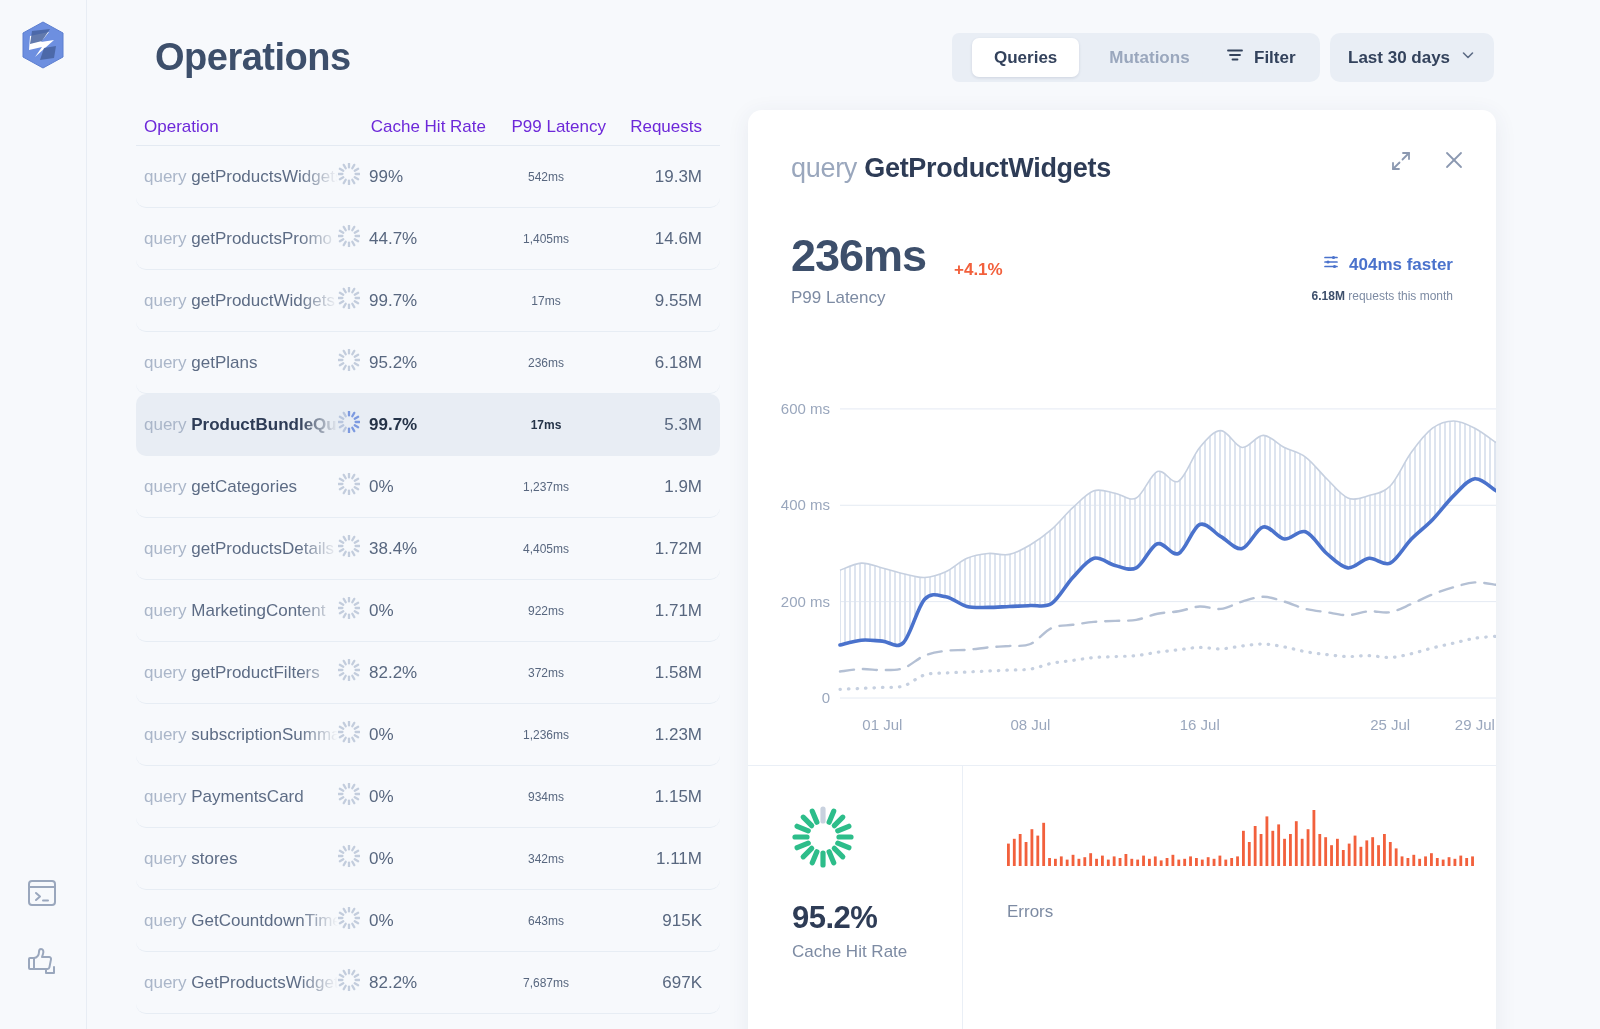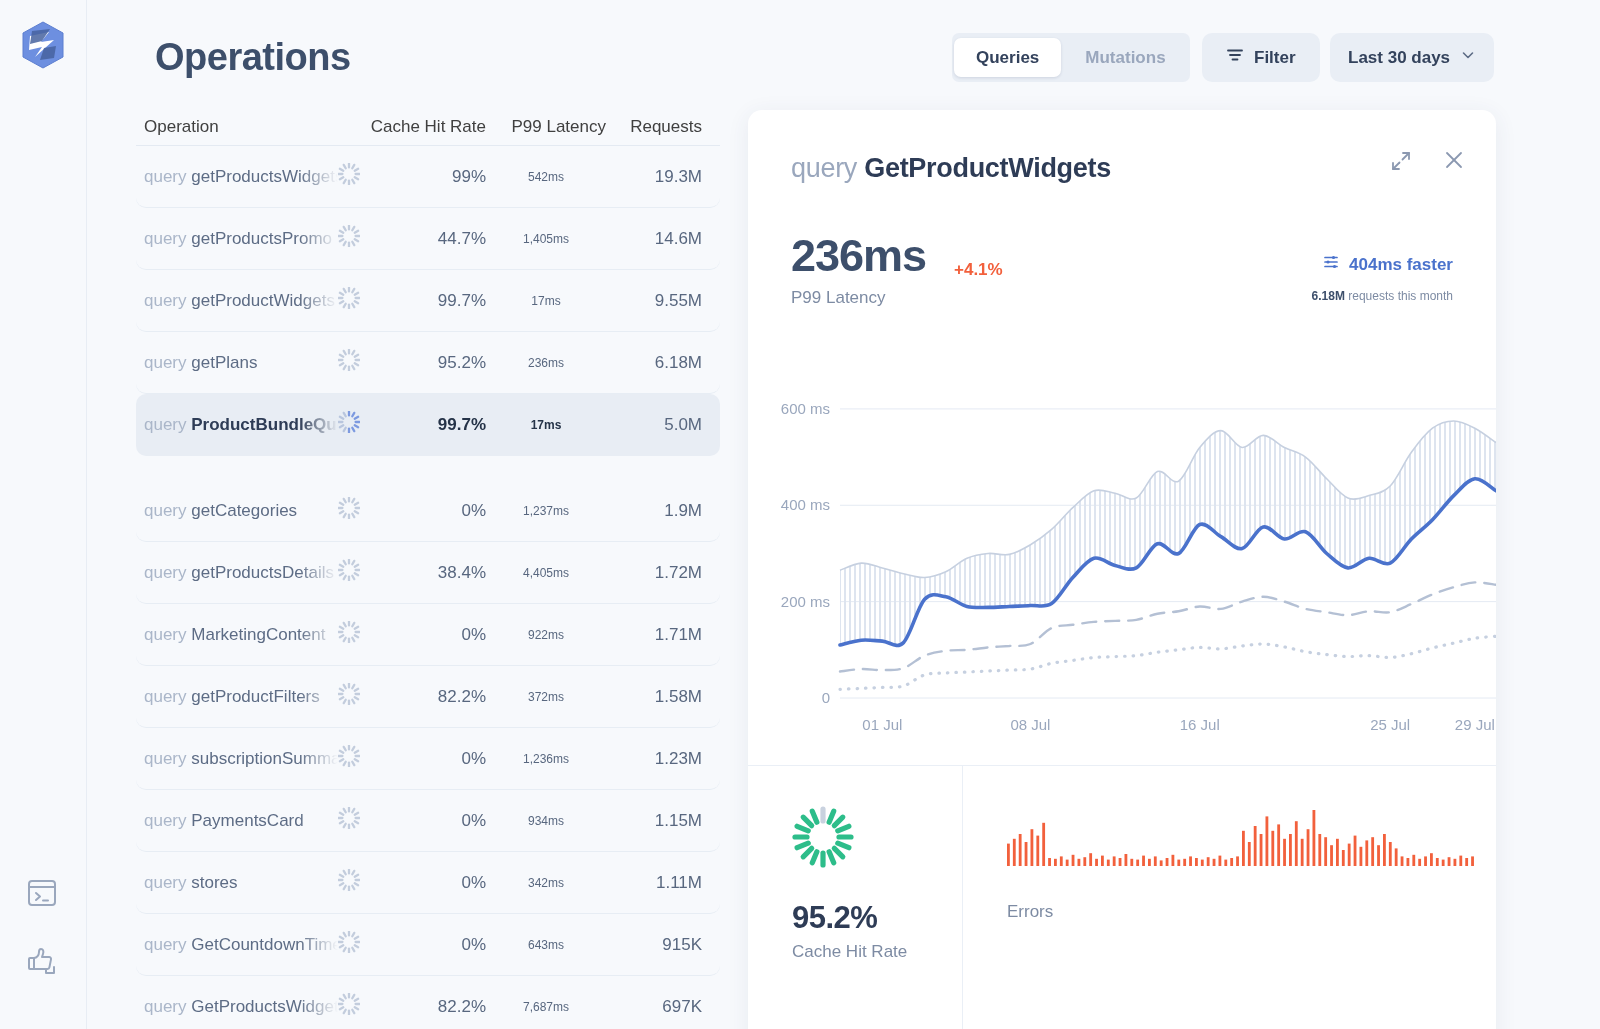--- a/index.html
+++ b/index.html
@@ -27,21 +27,21 @@
   
   #page-title {
     position: absolute; left: 155px; top: 36px;
     font-size: 38px; font-weight: bold; color: #3d4f6b;
     letter-spacing: -0.5px;
   }
 
   #seg {
     position: absolute; left: 952px; top: 33px;
     height: 49px; background: #e9eef5; border-radius: 7px;
-    padding: 2px; display: flex; gap: 2px; align-items: center;
+    padding: 20px; display: flex; gap: 8px; align-items: center;
   }
   .seg-btn {
     height: 39px; padding: 0 22px; border-radius: 7px;
     display: flex; align-items: center; justify-content: center;
     font-size: 17px; color: #9aa7bd; background: transparent;
     border: none; cursor: pointer; font-family: inherit; font-weight: bold;
   }
   .seg-btn.active {
     background: #ffffff; color: #33425c;
     box-shadow: 0 1px 3px rgba(40,60,100,.14);
@@ -61,47 +61,47 @@
     display: flex; align-items: center; gap: 10px;
     font-size: 17px; font-weight: bold; color: #33425c; font-family: inherit;
   }
 
   
   #table { position: absolute; left: 136px; top: 108px; width: 584px; }
   #thead {
     display: flex; align-items: center; height: 38px;
     border-bottom: 1px solid #e4eaf2; padding: 0 8px;
   }
-  .th { font-size: 17px; color: #404040; }
+  .th { font-size: 17px; color: #6d28d9; }
   .th.op { width: 194px; }
   .th.chr { width: 148px; text-align: right; }
   .th.lat { width: 120px; text-align: right; }
   .th.req { width: 96px; text-align: right; }
 
   .trow {
     display: flex; align-items: center; height: 62px;
     border-bottom: 1px solid #e7edf4; padding: 0 8px;
     border-radius: 10px; cursor: pointer;
   }
   .trow.selected {
     background: #e8edf4; border-bottom-color: transparent;
   }
-  .trow.selected + .trow { border-top: none; margin-top: 24px; }
+  .trow.selected + .trow { border-top: none; }
 
   .c-op {
     width: 194px; font-size: 17px; white-space: nowrap; overflow: hidden;
     -webkit-mask-image: linear-gradient(to right, #000 0, #000 80%, transparent 100%);
             mask-image: linear-gradient(to right, #000 0, #000 80%, transparent 100%);
   }
   .c-op .kw { color: #aab6c9; }
   .c-op .nm { color: #5d6c85; }
   .trow.selected .c-op .nm { color: #2e3c56; font-weight: bold; }
 
   .c-chr {
-    width: 148px; display: flex; align-items: center; justify-content: space-between;
+    width: 148px; display: flex; align-items: center; justify-content: flex-start;
     gap: 9px; font-size: 17px; color: #58677f;
   }
   .trow.selected .c-chr { color: #253348; font-weight: bold; }
   .c-lat { width: 120px; text-align: center; font-size: 12px; color: #58677f; }
   .trow.selected .c-lat { color: #253348; font-weight: bold; }
   .c-req { width: 96px; text-align: right; font-size: 17px; color: #58677f; }
 
   .spin { width: 22px; height: 22px; flex: 0 0 22px; }
 
   
@@ -324,21 +324,21 @@
               <line x1="10.00" y1="16.00" x2="10.00" y2="19.60" stroke="#7d9ae0" stroke-width="2.1" stroke-linecap="round"></line>
               <line x1="7.00" y1="15.20" x2="5.20" y2="18.31" stroke="#b9c6de" stroke-width="2.1" stroke-linecap="round"></line>
               <line x1="4.80" y1="13.00" x2="1.69" y2="14.80" stroke="#b9c6de" stroke-width="2.1" stroke-linecap="round"></line>
               <line x1="4.00" y1="10.00" x2="0.40" y2="10.00" stroke="#b9c6de" stroke-width="2.1" stroke-linecap="round"></line>
               <line x1="4.80" y1="7.00" x2="1.69" y2="5.20" stroke="#b9c6de" stroke-width="2.1" stroke-linecap="round"></line>
               <line x1="7.00" y1="4.80" x2="5.20" y2="1.69" stroke="#b9c6de" stroke-width="2.1" stroke-linecap="round"></line>
             </svg></span>
           <span>99.7%</span>
         </div>
         <div class="c-lat">17ms</div>
-        <div class="c-req">5.0M</div>
+        <div class="c-req">5.3M</div>
       </div>
       <div class="trow">
         <div class="c-op"><span class="kw">query</span> <span class="nm">getCategories</span></div>
         <div class="c-chr">
           <span><svg class="spin" viewBox="0 0 20 20">
               <line x1="10.00" y1="4.00" x2="10.00" y2="0.40" stroke="#c3cddd" stroke-width="2.1" stroke-linecap="round"></line>
               <line x1="13.00" y1="4.80" x2="14.80" y2="1.69" stroke="#c3cddd" stroke-width="2.1" stroke-linecap="round"></line>
               <line x1="15.20" y1="7.00" x2="18.31" y2="5.20" stroke="#c3cddd" stroke-width="2.1" stroke-linecap="round"></line>
               <line x1="16.00" y1="10.00" x2="19.60" y2="10.00" stroke="#c3cddd" stroke-width="2.1" stroke-linecap="round"></line>
               <line x1="15.20" y1="13.00" x2="18.31" y2="14.80" stroke="#c3cddd" stroke-width="2.1" stroke-linecap="round"></line>

